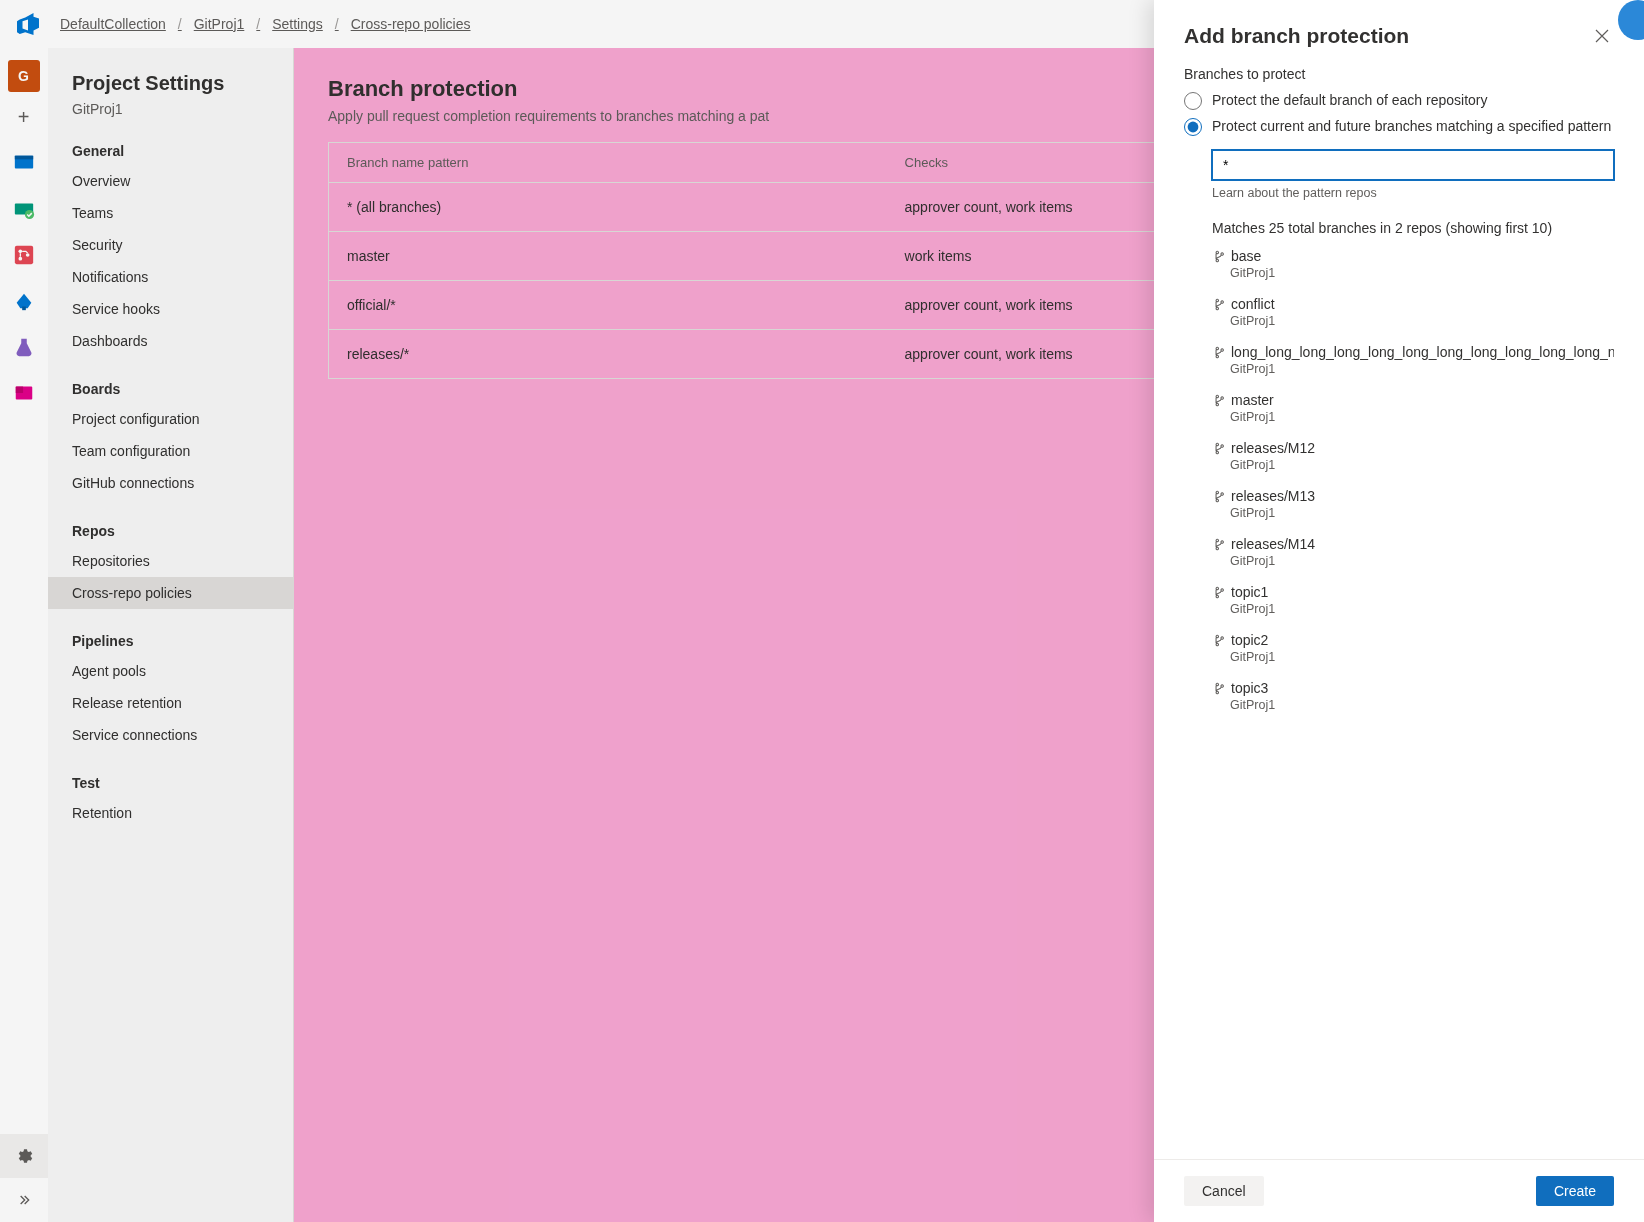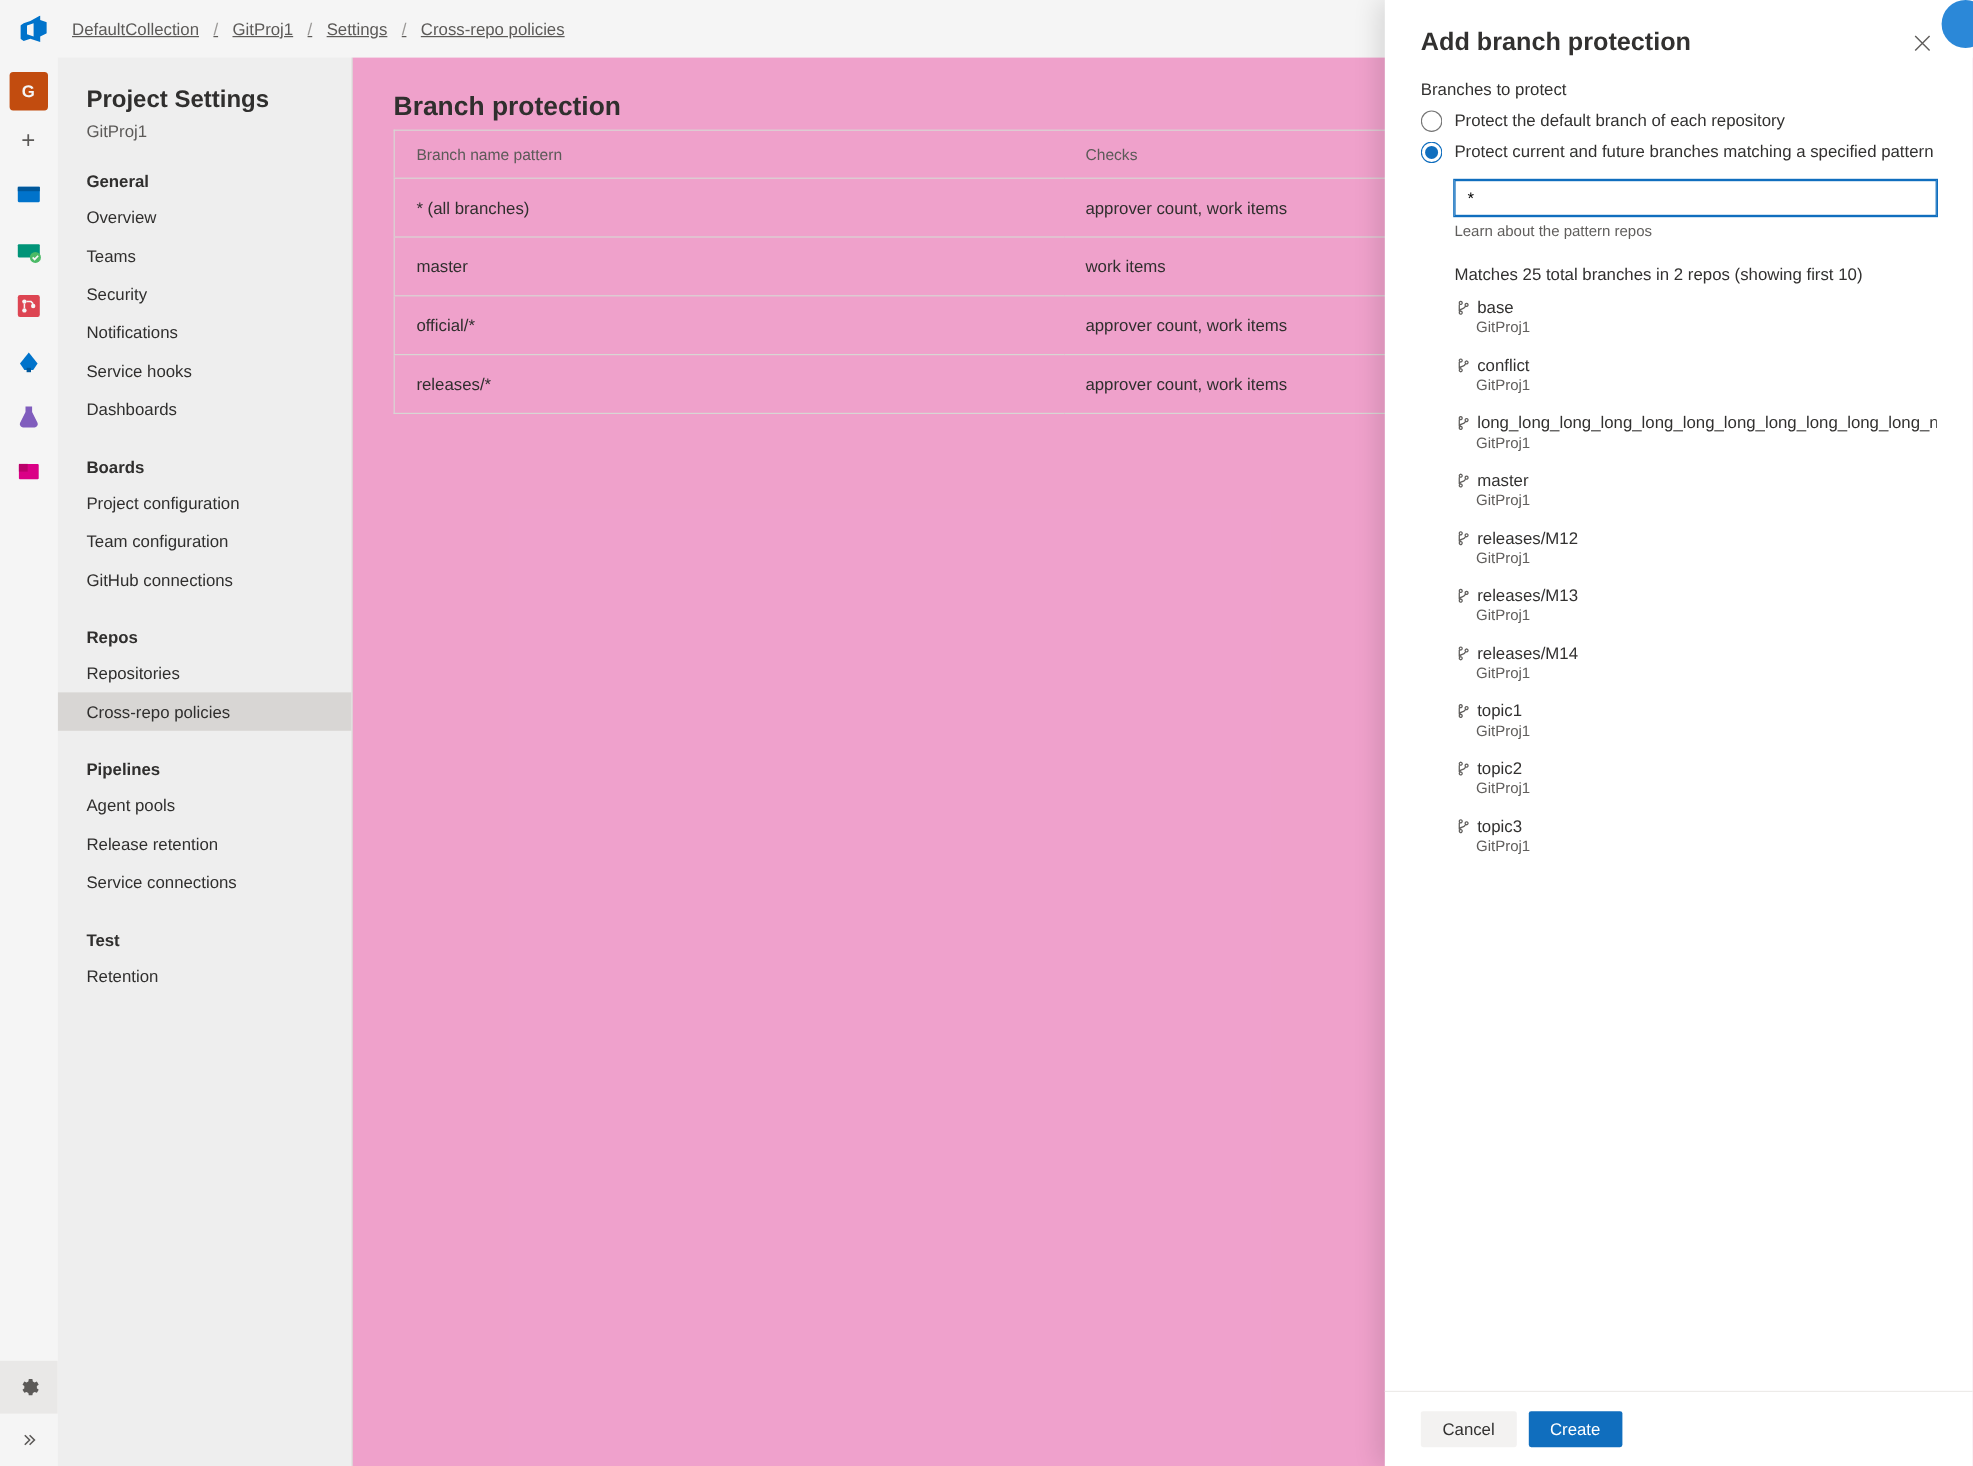--- a/index.html
+++ b/index.html
@@ -55,21 +55,21 @@
   .radio-row { display:flex; align-items:flex-start; margin-bottom:8px; }
   .radio-row input[type="radio"] { width:18px; height:18px; accent-color:#106ebe; margin-right:10px; flex-shrink:0; }
   .pattern-input { width: calc(100% - 28px); margin-left:28px; margin-top:6px; padding:6px 10px; border:1px solid #106ebe; font-size:14px; outline:1px solid #106ebe; font-family:inherit; }
   .helper-link { margin-left:28px; margin-top:6px; font-size:12.5px; color:#605e5c; }
   .match-summary { margin:20px 0 4px 28px; }
   .branch-item { margin-left:28px; padding:8px 0; }
   .branch-item .b-name { display:flex; align-items:center; font-size:14px; white-space:nowrap; overflow:hidden; text-overflow:ellipsis; }
   .branch-item .b-repo { font-size:12.5px; color:#605e5c; margin-top:2px; margin-left:18px;}
   .branch-icon { margin-right:6px; flex-shrink:0; }
 
-  .panel-footer { border-top:1px solid #edebe9; padding:16px 30px; display:flex; justify-content:flex-start; gap:10px; }
+  .panel-footer { border-top:1px solid #edebe9; padding:16px 30px; display:flex; justify-content:space-between; gap:10px; }
   .btn { padding:7px 18px; font-size:14px; border:none; cursor:pointer; border-radius:2px; font-family:inherit; }
   .btn-default { background:#f3f2f1; color:#323130; }
   .btn-primary { background:#106ebe; color:#fff; }
 
   svg { display:block; }
 </style>
 </head>
 <body>
 
 <div class="page-overlay"></div>
@@ -177,20 +177,21 @@
     <a href="#">Release retention</a>
     <a href="#">Service connections</a>
     <div class="gap"></div>
 
     <div class="section-h">Test</div>
     <a href="#">Retention</a>
   </div>
 
   <div class="content">
     <h2>Branch protection</h2>
+    <div class="subtitle">Apply pull request completion requirements to branches matching a pat</div>
     <table class="branch-table">
       <thead>
         <tr>
           <th>Branch name pattern</th>
           <th>Checks</th>
         </tr>
       </thead>
       <tbody id="table-body">
           <tr>
             <td>* (all branches)</td>

